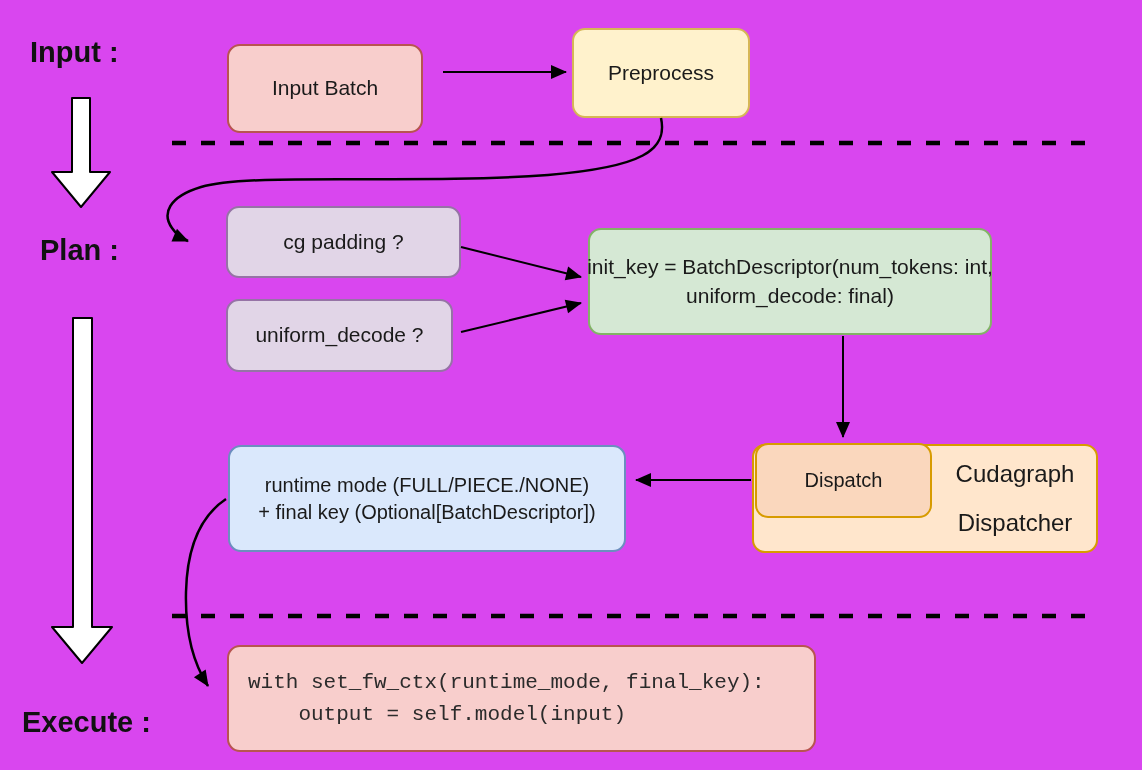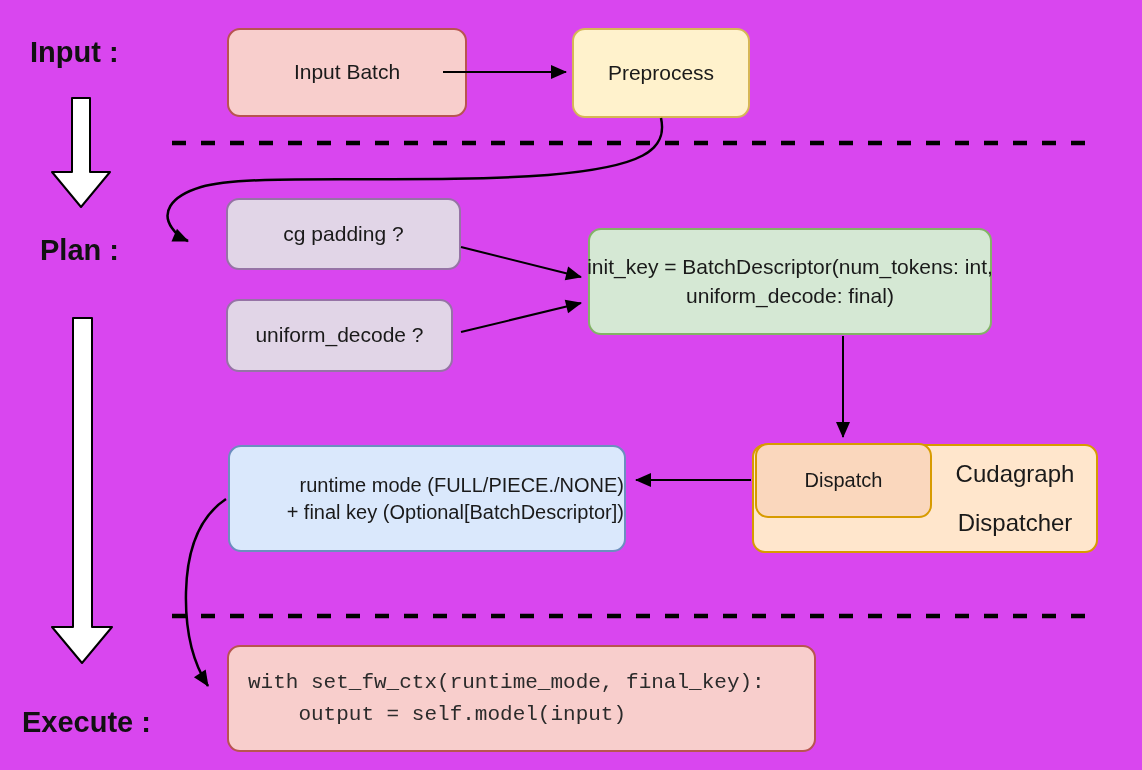--- a/index.html
+++ b/index.html
@@ -44,29 +44,29 @@
 </style>
 </head>
 <body>
 
 <div class="canvas">
 
   <div class="stage-label" style="left:30px;top:36px;">Input :</div>
   <div class="stage-label" style="left:40px;top:234px;">Plan :</div>
   <div class="stage-label" style="left:22px;top:670px;margin-top:36px;">Execute :</div>
 
-  <div class="node pink fs21" style="left:227px;top:28px;width:240px;height:89px;">
+  <div class="node pink fs21" style="left:227px;top:44px;width:196px;height:89px;">
     <span>Input Batch</span>
   </div>
 
   <div class="node yellow fs21" style="left:572px;top:28px;width:178px;height:90px;">
     <span>Preprocess</span>
   </div>
 
-  <div class="node purple fs21" style="left:226px;top:198px;width:235px;height:72px;">
+  <div class="node purple fs21" style="left:226px;top:206px;width:235px;height:72px;">
     <span>cg padding ?</span>
   </div>
 
   <div class="node purple fs21" style="left:226px;top:299px;width:227px;height:73px;">
     <span>uniform_decode ?</span>
   </div>
 
   <div class="node green fs21" style="left:588px;top:228px;width:404px;height:107px;">
     <span>init_key = BatchDescriptor(num_tokens: int,</span>
     <span>uniform_decode: final)</span>
@@ -74,21 +74,21 @@
 
   <div class="node orange" style="left:752px;top:444px;width:346px;height:109px;"></div>
   <div class="dispatcher-label fs24" style="left:934px;top:444px;width:162px;height:109px;">
     <span>Cudagraph</span>
     <span>Dispatcher</span>
   </div>
   <div class="node orange-inner fs20" style="left:755px;top:443px;width:177px;height:75px;">
     <span>Dispatch</span>
   </div>
 
-  <div class="node blue fs20" style="left:228px;top:445px;width:398px;height:107px;align-items:flex-end;">
+  <div class="node blue fs20" style="left:228px;top:445px;width:398px;height:107px;">
     <span>runtime mode (FULL/PIECE./NONE)</span>
     <span>+ final key (Optional[BatchDescriptor])</span>
   </div>
 
   <div class="node pink node-code" style="left:227px;top:645px;width:589px;height:107px;">
     <span>with set_fw_ctx(runtime_mode, final_key):</span>
     <span>    output = self.model(input)</span>
   </div>
 
   <svg class="connectors" width="1142" height="770" viewBox="0 0 1142 770">

